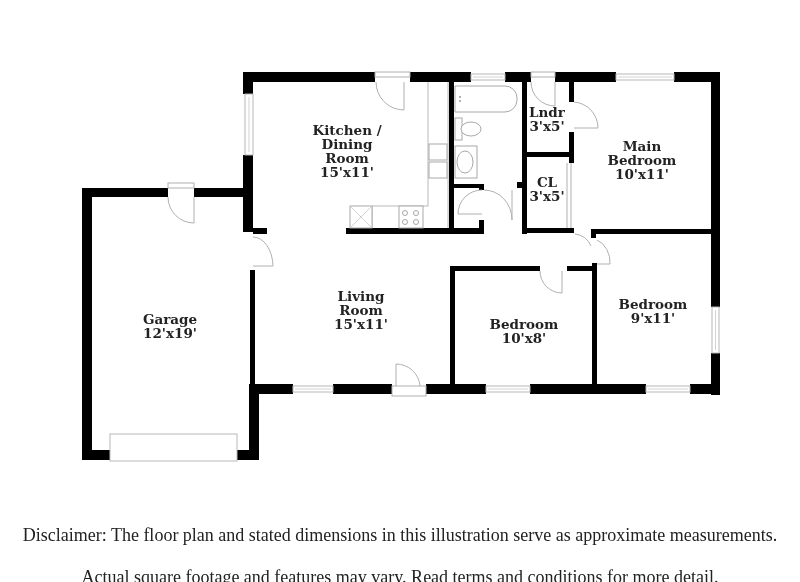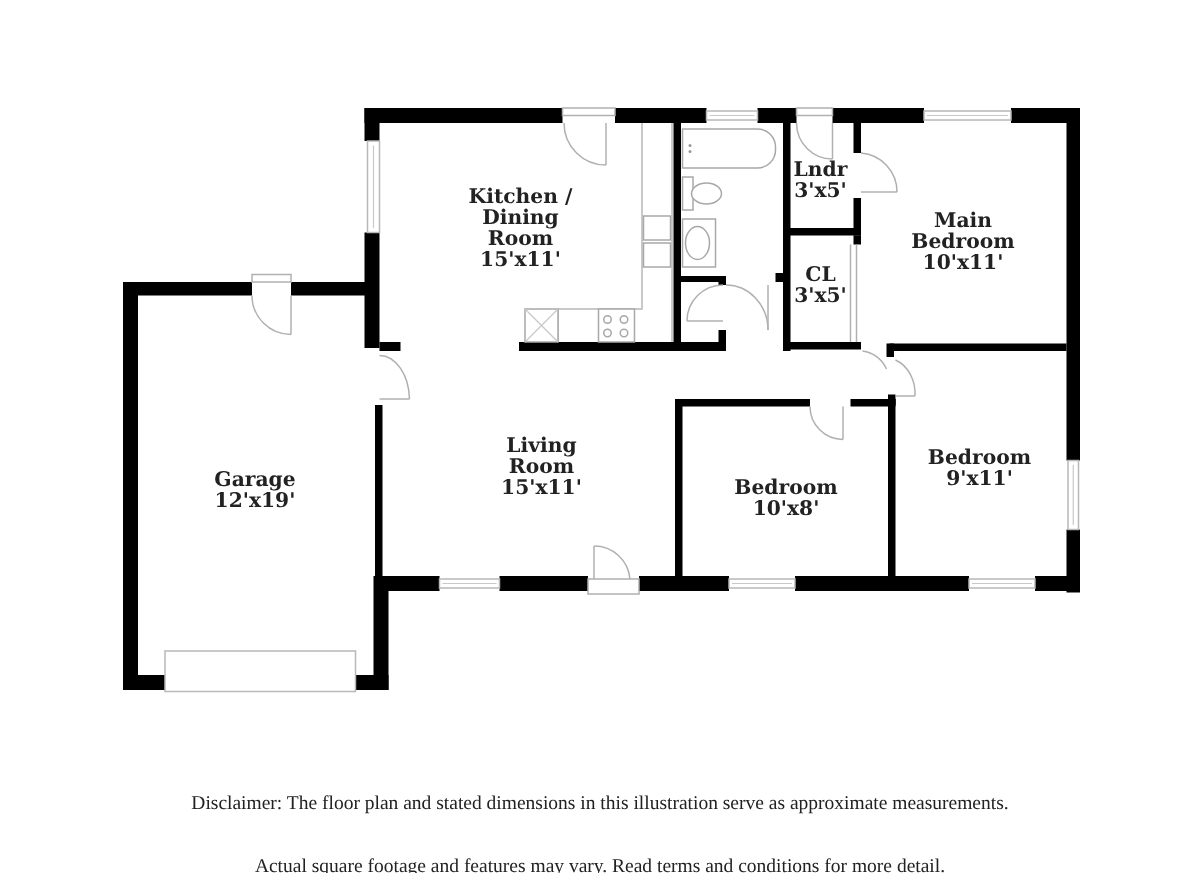--- a/index.html
+++ b/index.html
@@ -8,21 +8,21 @@
   .wall { fill: #000000; }
   .win { fill: #ffffff; stroke: #b8b8b8; stroke-width: 1; }
   .winline { stroke: #c8c8c8; stroke-width: 0.8; fill: none; }
   .door-arc { fill: none; stroke: #b0b0b0; stroke-width: 1; }
   .door-leaf { fill: #ffffff; stroke: #b0b0b0; stroke-width: 1; }
   .fixture { fill: #ffffff; stroke: #a8a8a8; stroke-width: 1; }
   .counter { fill: none; stroke: #b8b8b8; stroke-width: 1; }
   .room-label { font-family: "DejaVu Serif", "Liberation Serif", serif; font-weight: bold; font-size: 13.5px; fill: #222; text-anchor: middle; }
   .disclaimer {
     position: absolute; left: 0; width: 800px; text-align: center;
-    font-family: "Liberation Serif", "DejaVu Serif", serif; font-size: 13px; color: #222; line-height: 16px;
+    font-family: "Liberation Serif", "DejaVu Serif", serif; font-size: 18px; color: #222; line-height: 16px;
   }
 </style>
 </head>
 <body>
 
 <svg id="plan" viewBox="0 0 800 582" xmlns="http://www.w3.org/2000/svg">
 
   <g>
     <rect class="wall" x="82" y="188" width="10" height="272"></rect>
     <rect class="wall" x="82" y="188" width="86" height="9"></rect>

